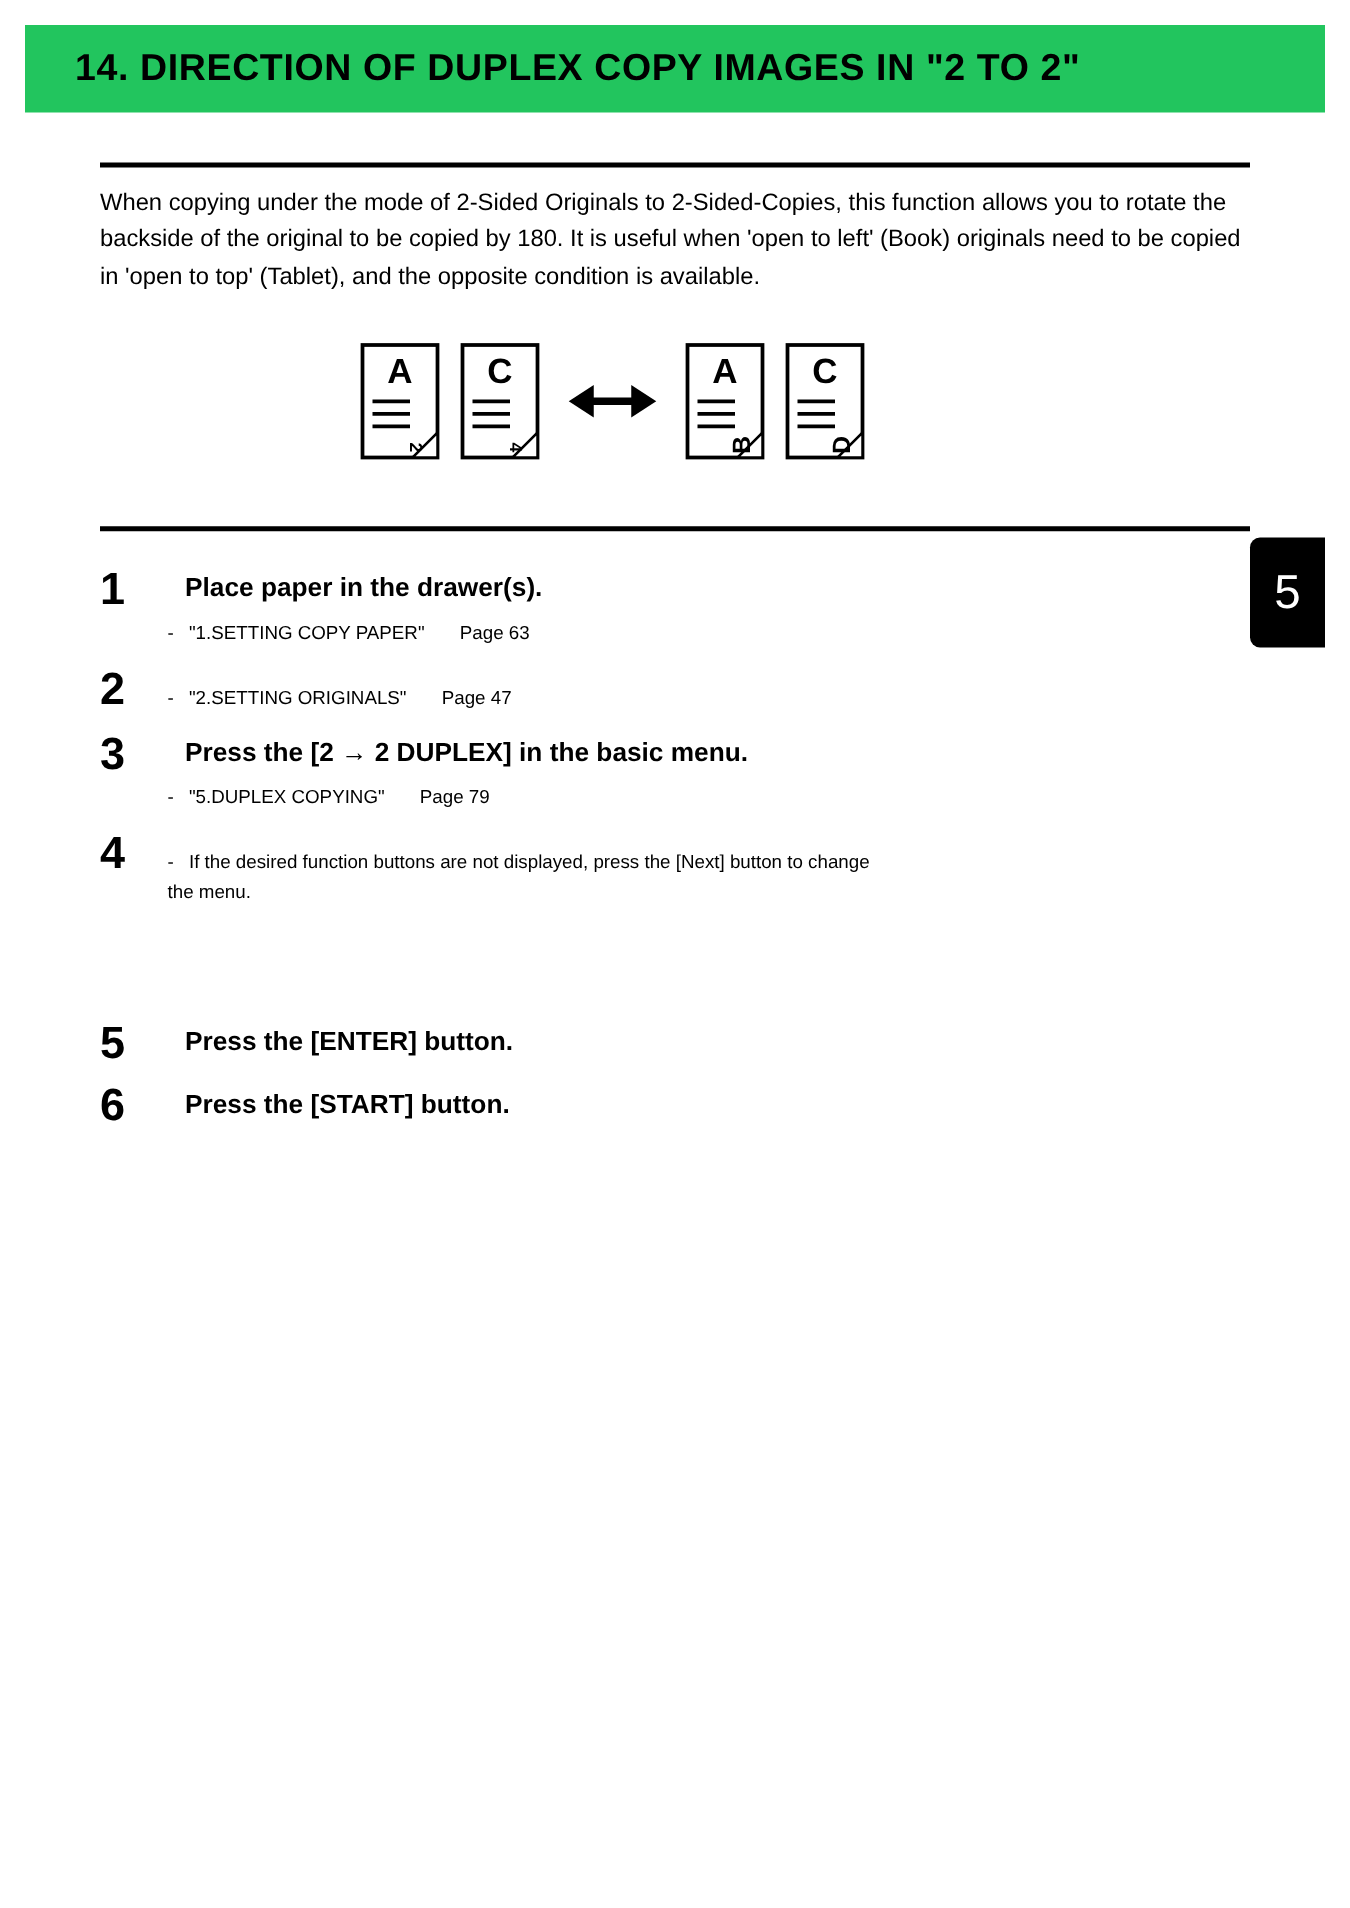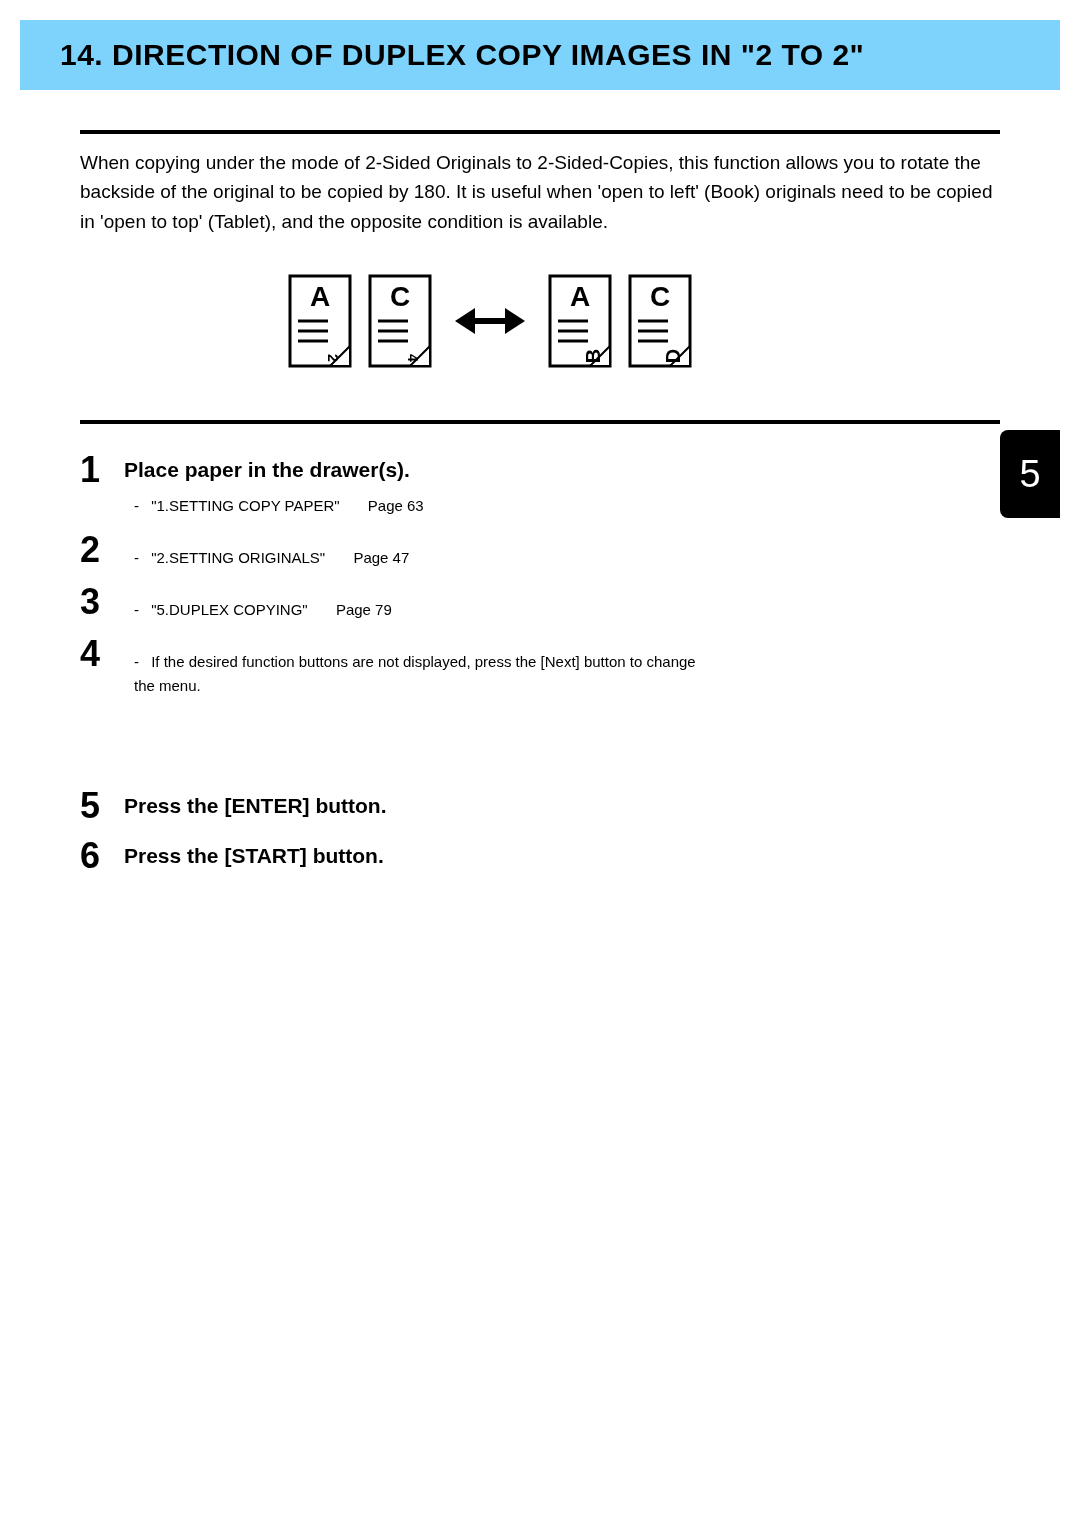--- a/index.html
+++ b/index.html
@@ -4,21 +4,21 @@
 <style>
   body {
     margin: 0;
     padding: 0;
     font-family: Arial, Helvetica, sans-serif;
     background: #fff;
     width: 1080px;
     position: relative;
   }
   .header-bar {
-    background: #7dd3fc;
+    background: #22c55e;
     padding: 18px 0 18px 0;
     margin: 20px 20px 0 20px;
   }
   .header-bar h1 {
     margin: 0 0 0 40px;
     font-size: 30px;
     font-weight: bold;
     letter-spacing: 0.5px;
   }
   .content {
@@ -52,20 +52,21 @@
     font-weight: bold;
     width: 44px;
     line-height: 1;
     flex-shrink: 0;
   }
   .step-body { flex: 1; padding-top: 4px; }
   .step-title {
     font-size: 21px;
     font-weight: bold;
     line-height: 1.3;
+    margin-left: 24px;
   }
   .step-sub {
     font-size: 15px;
     margin-top: 10px;
     margin-left: 10px;
     line-height: 1.6;
   }
   .step-sub .dash { margin-right: 8px; }
   .step-sub .ref { margin-right: 24px; }
   .step-sub .pg { }
@@ -184,20 +185,21 @@
           <span class="dash">-</span>
           <span class="ref">"2.SETTING ORIGINALS"</span>
           <span class="pg">Page 47</span>
         </div>
       </div>
     </div>
 
     <div class="step">
       <div class="step-num">3</div>
       <div class="step-body">
+        <div class="step-title">Press the [2 → 2 DUPLEX] in the basic menu.</div>
         <div class="step-sub">
           <span class="dash">-</span>
           <span class="ref">"5.DUPLEX COPYING"</span>
           <span class="pg">Page 79</span>
         </div>
       </div>
     </div>
 
     <div class="step">
       <div class="step-num">4</div>

